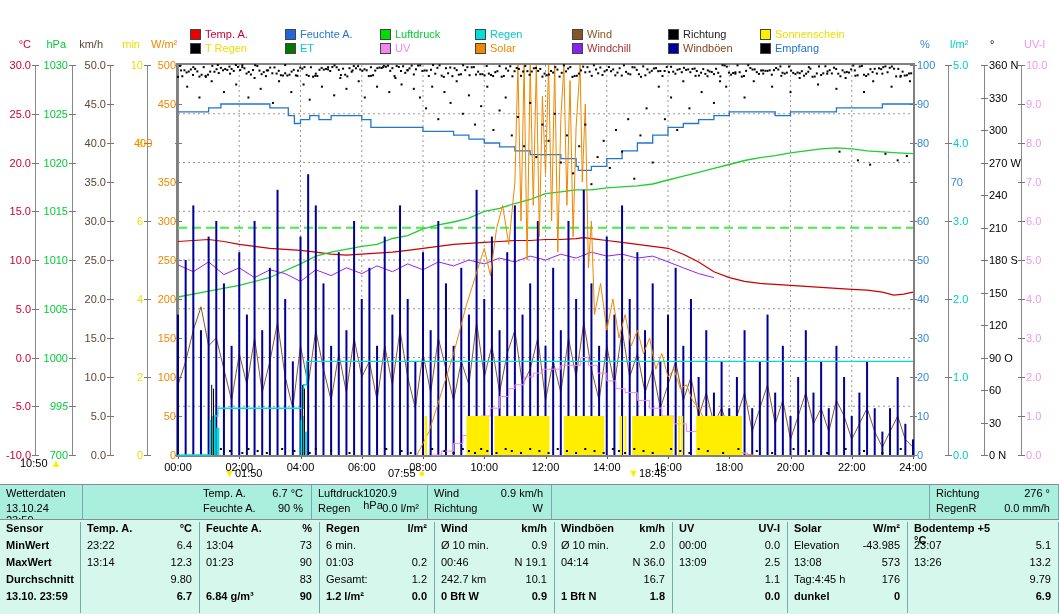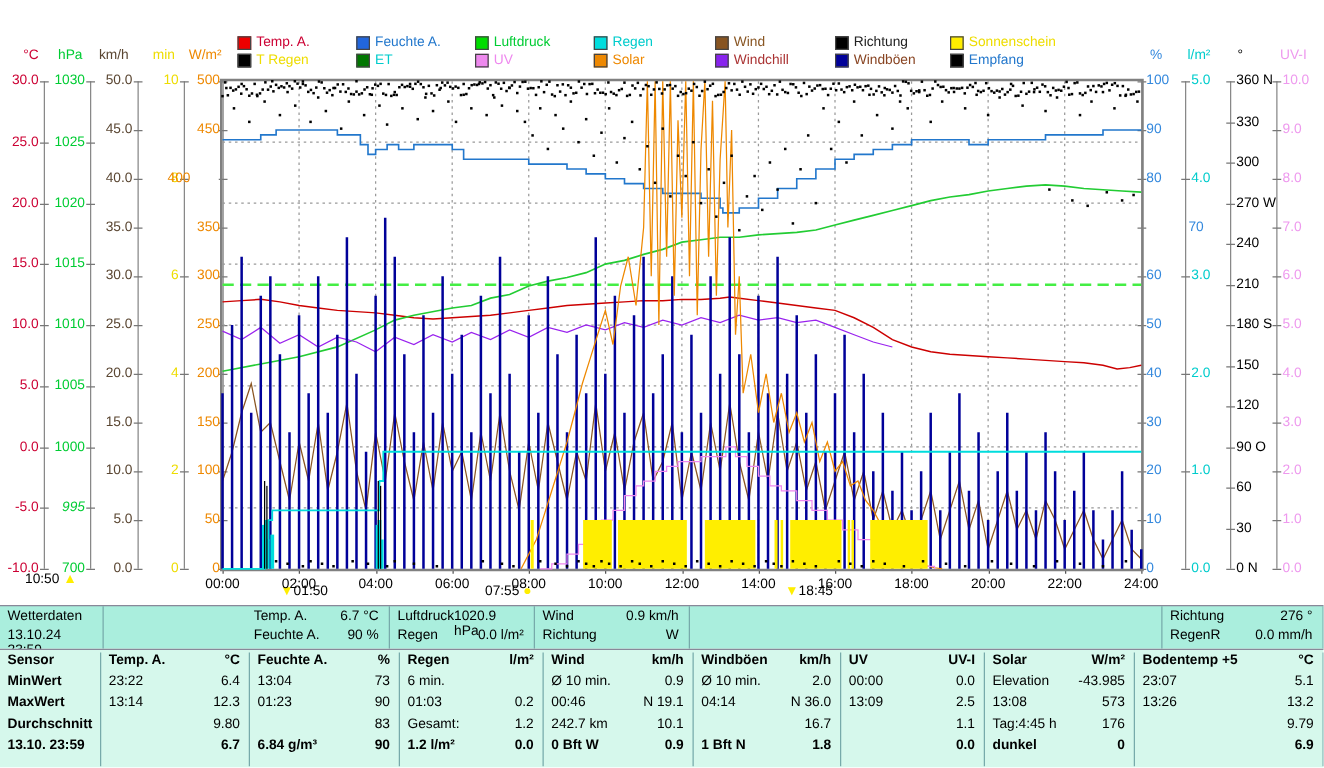--- a/index.html
+++ b/index.html
@@ -1186,21 +1186,21 @@
           <div class="srow" style="top: 51px;">
             <span>Tag:4:45 h</span>
             <span>176</span>
           </div>
           <div class="srow" style="top: 68px;">
             <span class="b">dunkel</span>
             <span class="b">0</span>
           </div>
         </div>
         <div class="scol" style="left: 908px; width: 151px;">
-          <div class="srow" style="top: 0px;">
+          <div class="srow" style="top: 0px; flex-direction: column;">
             <span class="b">Bodentemp +5</span>
             <span class="b">°C</span>
           </div>
           <div class="srow" style="top: 17px;">
             <span>23:07</span>
             <span>5.1</span>
           </div>
           <div class="srow" style="top: 34px;">
             <span>13:26</span>
             <span>13.2</span>

